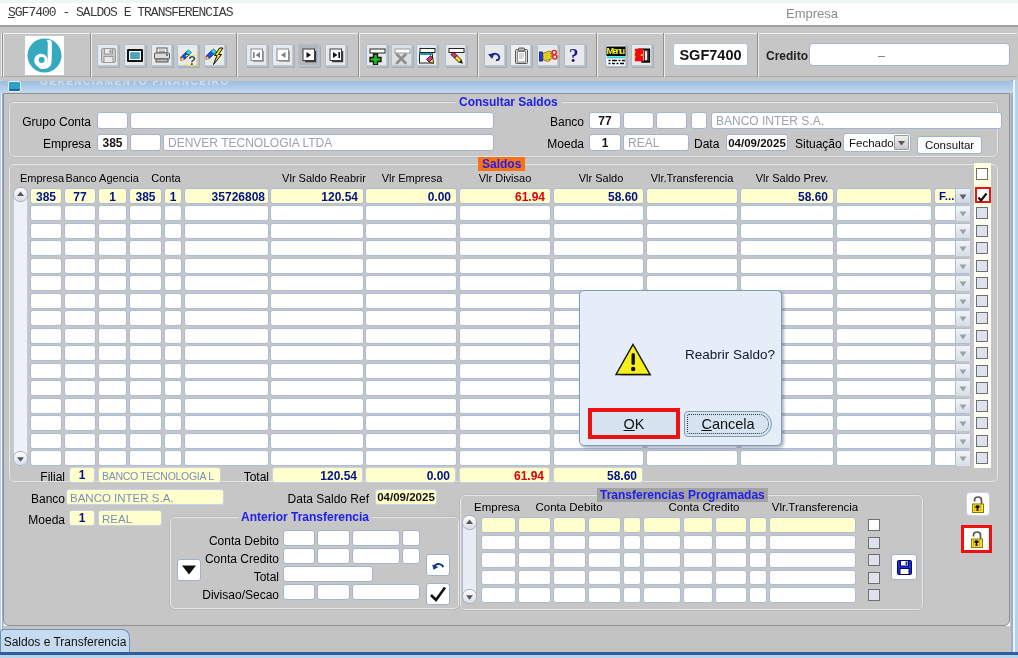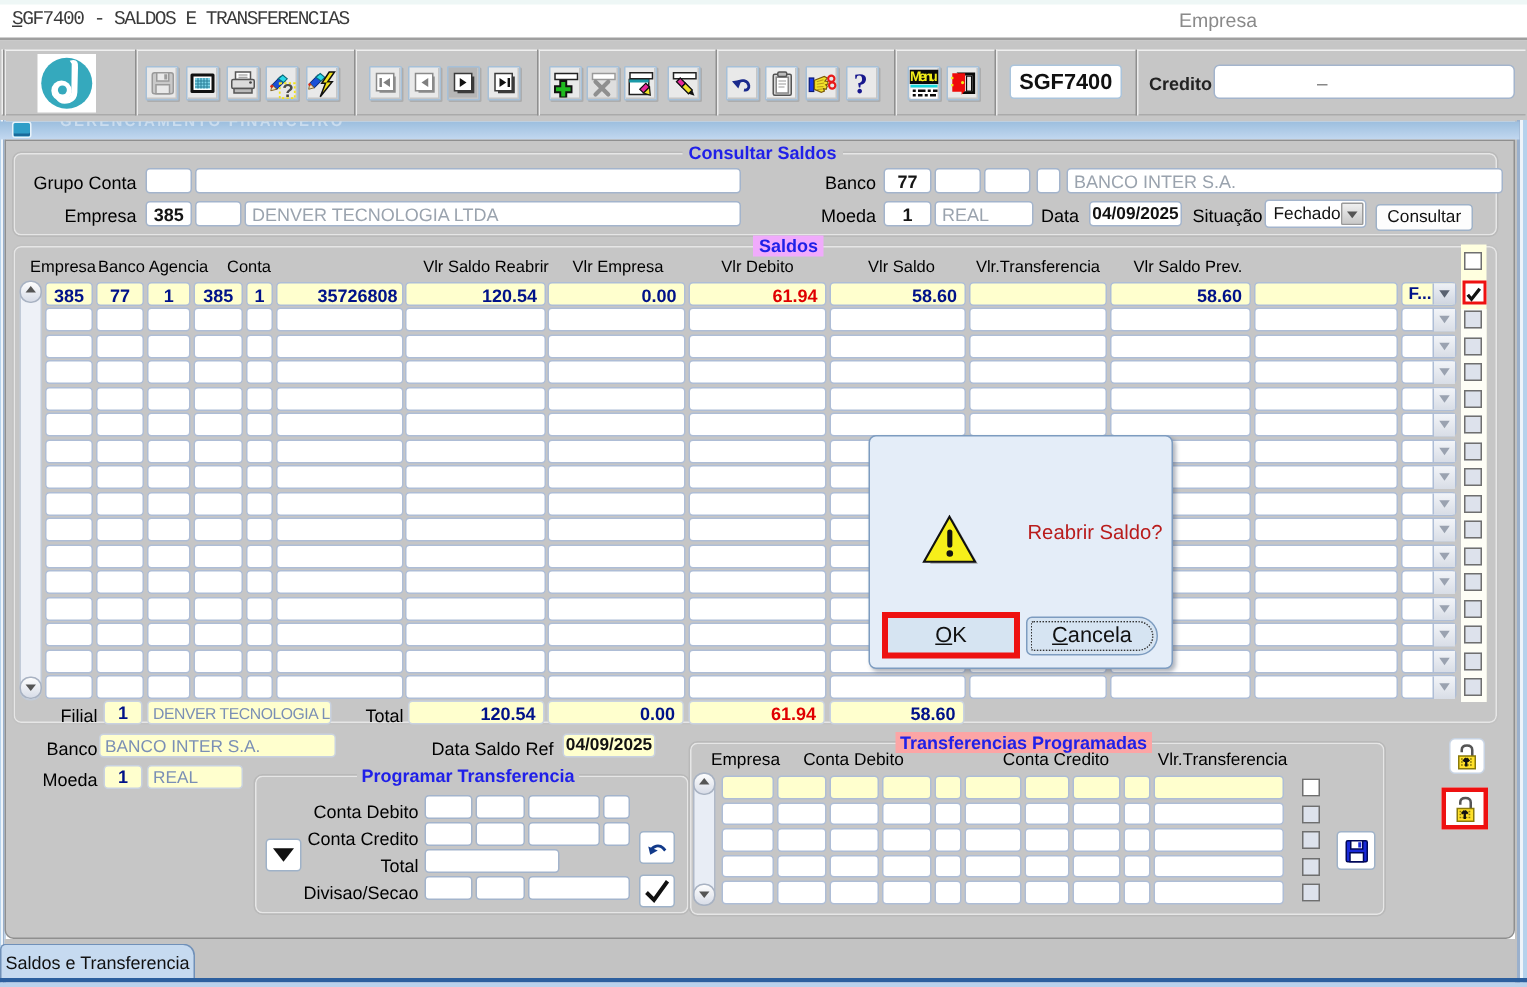--- a/index.html
+++ b/index.html
@@ -217,28 +217,28 @@
 <div class="inp ctr" style="left:589px;top:134px;width:32px;height:17px;font-size:12px;font-weight:bold;color:#151515;">1</div>
 <div class="inp" style="left:623px;top:134px;width:66px;height:17px;font-size:12px;color:#9aa3ae;padding:1px 0 0 4px;">REAL</div>
 <div class="lbl" style="left:694px;top:137px;">Data</div>
 <div class="inp ctr" style="left:726px;top:134px;width:62px;height:17px;font-size:11.5px;font-weight:bold;color:#111;">04/09/2025</div>
 <div class="lbl" style="left:795px;top:137px;">Situação</div>
 <div class="inp" style="left:843px;top:133px;width:68px;height:19px;font-size:11.5px;color:#111;padding:3px 0 0 5px;">Fechado<div style="position:absolute;right:1px;top:1px;width:15px;height:15px;background:linear-gradient(180deg,#efefef,#c9c9c9);border:1px solid #9a9a9a;border-radius:1px;"><svg width="13" height="13" viewBox="0 0 13 13">
         <path d="M3 5 L10 5 L6.5 9.5 Z" fill="#555"></path>
       </svg></div></div>
 <div class="a ctr" style="left:917px;top:136px;width:65px;height:18px;background:#fdfdfd;border:1px solid #9fb2c8;border-radius:3px;font-size:11.5px;color:#111;">Consultar</div>
 <div class="gbox" style="left:8px;top:163px;width:991px;height:320px;border-color:#c2c2c2;"></div>
-<div class="btitle" style="left:502px;top:157px;background:#f0abfc;padding:0 4px;">Saldos</div>
+<div class="btitle" style="left:478px;top:157px;background:#f97316;padding:0 4px;">Saldos</div>
 <div class="lbl" style="left:42px;top:172px;width:140px;margin-left:-70px;text-align:center;font-size:11px;">Empresa</div>
 <div class="lbl" style="left:81px;top:172px;width:140px;margin-left:-70px;text-align:center;font-size:11px;">Banco</div>
 <div class="lbl" style="left:119px;top:172px;width:140px;margin-left:-70px;text-align:center;font-size:11px;">Agencia</div>
 <div class="lbl" style="left:166px;top:172px;width:140px;margin-left:-70px;text-align:center;font-size:11px;">Conta</div>
 <div class="lbl" style="left:324px;top:172px;width:140px;margin-left:-70px;text-align:center;font-size:11px;">Vlr Saldo Reabrir</div>
 <div class="lbl" style="left:412px;top:172px;width:140px;margin-left:-70px;text-align:center;font-size:11px;">Vlr Empresa</div>
-<div class="lbl" style="left:505px;top:172px;width:140px;margin-left:-70px;text-align:center;font-size:11px;">Vlr Debito</div>
+<div class="lbl" style="left:505px;top:172px;width:140px;margin-left:-70px;text-align:center;font-size:11px;">Vlr Divisao</div>
 <div class="lbl" style="left:601px;top:172px;width:140px;margin-left:-70px;text-align:center;font-size:11px;">Vlr Saldo</div>
 <div class="lbl" style="left:692px;top:172px;width:140px;margin-left:-70px;text-align:center;font-size:11px;">Vlr.Transferencia</div>
 <div class="lbl" style="left:792px;top:172px;width:140px;margin-left:-70px;text-align:center;font-size:11px;">Vlr Saldo Prev.</div>
 <div class="a" style="left:13px;top:187px;width:15px;height:280px;background:#eef1f7;border:1px solid #c2cbd8;border-radius:7px;"></div>
 <div class="a" style="left:13px;top:187px;width:15px;height:15px;background:linear-gradient(180deg,#fdfdfd,#d8dde8);border:1px solid #a8b2c2;border-radius:7px;"><svg width="13" height="13" viewBox="0 0 15 15">
       <path d="M3.5 8 L11.5 8 L7.5 3 Z" fill="#555"></path>
     </svg></div>
 <div class="a" style="left:13px;top:451px;width:15px;height:15px;background:linear-gradient(180deg,#fdfdfd,#d8dde8);border:1px solid #a8b2c2;border-radius:7px;"><svg width="13" height="13" viewBox="0 0 15 15">
       <path d="M3.5 5 L11.5 5 L7.5 10 Z" fill="#555"></path>
     </svg></div>
@@ -569,21 +569,21 @@
 <div class="cell" style="left:740px;top:450.0px;width:94px;height:16.2px;"></div>
 <div class="cell" style="left:836px;top:450.0px;width:96px;height:16.2px;"></div>
 <div class="cell" style="left:934px;top:450.0px;width:37px;height:16.2px;">
     <div style="position:absolute;right:0px;top:0px;width:15px;height:14.7px;background:linear-gradient(180deg,#f2f4f8,#d8dde6);border-left:1px solid #aebdd6;"><svg width="14" height="13" viewBox="0 0 14 13">
         <path d="M3.5 4.5 L10.5 4.5 L7 9.5 Z" fill="#9aa2b0"></path>
       </svg></div>
   </div>
 <div class="a" style="left:976px;top:452.0px;width:12px;height:12px;background:#dde2ec;border:1.5px solid #6f6f6f;"></div>
 <div class="lbl" style="left:10px;top:470px;width:55px;text-align:right;">Filial</div>
 <div class="yel ctr nv" style="left:69px;top:467px;width:26px;height:16px;">1</div>
-<div class="yel" style="left:98px;top:467px;width:123px;height:16px;font-size:10.5px;color:#7a8fb5;padding:2px 0 0 3px;letter-spacing:-0.3px;white-space:nowrap;overflow:hidden;">DENVER TECNOLOGIA L</div>
+<div class="yel" style="left:98px;top:467px;width:123px;height:16px;font-size:10.5px;color:#7a8fb5;padding:2px 0 0 3px;letter-spacing:-0.3px;white-space:nowrap;overflow:hidden;">BANCO TECNOLOGIA L</div>
 <div class="lbl" style="left:214px;top:470px;width:55px;text-align:right;">Total</div>
 <div class="yel" style="left:272px;top:467px;width:91px;height:16px;">
     <div style="position:absolute;right:5px;top:1px;font-size:12px;font-weight:bold;color:#001289;">120.54</div>
   </div>
 <div class="yel" style="left:365px;top:467px;width:91px;height:16px;">
     <div style="position:absolute;right:5px;top:1px;font-size:12px;font-weight:bold;color:#001289;">0.00</div>
   </div>
 <div class="yel" style="left:459px;top:467px;width:91px;height:16px;">
     <div style="position:absolute;right:5px;top:1px;font-size:12px;font-weight:bold;color:#e00000;">61.94</div>
   </div>
@@ -591,21 +591,21 @@
     <div style="position:absolute;right:5px;top:1px;font-size:12px;font-weight:bold;color:#001289;">58.60</div>
   </div>
 <div class="lbl" style="left:10px;top:492px;width:55px;text-align:right;">Banco</div>
 <div class="yel" style="left:66px;top:489px;width:158px;height:16px;font-size:11.5px;color:#7a8fb5;padding:2px 0 0 3px;">BANCO INTER S.A.</div>
 <div class="lbl" style="left:279px;top:492px;width:90px;text-align:right;">Data Saldo Ref</div>
 <div class="yel ctr" style="left:375px;top:489px;width:62px;height:16px;font-size:11.5px;font-weight:bold;color:#111;">04/09/2025</div>
 <div class="lbl" style="left:10px;top:513px;width:55px;text-align:right;">Moeda</div>
 <div class="yel ctr nv" style="left:69px;top:510px;width:26px;height:16px;">1</div>
 <div class="yel" style="left:98px;top:510px;width:64px;height:16px;font-size:11.5px;color:#7a8fb5;padding:2px 0 0 3px;">REAL</div>
 <div class="gbox" style="left:169px;top:516px;width:291px;height:94px;"></div>
-<div class="btitle" style="left:238px;top:510px;background:#c6c6c6;padding:0 3px;">Programar Transferencia</div>
+<div class="btitle" style="left:238px;top:510px;background:#c6c6c6;padding:0 3px;">Anterior Transferencia</div>
 <div class="lbl" style="left:179px;top:534px;width:100px;text-align:right;">Conta Debito</div>
 <div class="lbl" style="left:179px;top:552px;width:100px;text-align:right;">Conta Credito</div>
 <div class="lbl" style="left:179px;top:570px;width:100px;text-align:right;">Total</div>
 <div class="lbl" style="left:179px;top:588px;width:100px;text-align:right;">Divisao/Secao</div>
 <div class="inp" style="left:283px;top:530px;width:32px;height:16px;"></div>
 <div class="inp" style="left:317px;top:530px;width:33px;height:16px;"></div>
 <div class="inp" style="left:352px;top:530px;width:48px;height:16px;"></div>
 <div class="inp" style="left:402px;top:530px;width:18px;height:16px;"></div>
 <div class="inp" style="left:283px;top:548px;width:32px;height:16px;"></div>
 <div class="inp" style="left:317px;top:548px;width:33px;height:16px;"></div>
@@ -625,21 +625,21 @@
       <path d="M4.2 8.5 C5.5 5.2 10 4.2 12.8 6.8 L14.4 8.6" fill="none" stroke="#123a8a" stroke-width="2.1"></path>
       <path d="M2.2 5.8 L3.6 11.6 L9.0 8.6 Z" fill="#123a8a"></path>
     </svg>
   </div>
 <div class="a ctr" style="left:426px;top:583px;width:24px;height:22px;background:#fff;border:1px solid #9fb2c8;border-radius:3px;">
     <svg width="18" height="16" viewBox="0 0 18 16">
       <path d="M2 9 L7 14 L16 1.5" stroke="#111" stroke-width="2.6" fill="none"></path>
     </svg>
   </div>
 <div class="gbox" style="left:459px;top:494px;width:465px;height:117px;"></div>
-<div class="btitle" style="left:597px;top:488px;background:#fca5a5;padding:0 3px;">Transferencias Programadas</div>
+<div class="btitle" style="left:597px;top:488px;background:#a3a3a3;padding:0 3px;">Transferencias Programadas</div>
 <div class="lbl" style="left:497px;top:501px;width:140px;margin-left:-70px;text-align:center;font-size:11.5px;">Empresa</div>
 <div class="lbl" style="left:569px;top:501px;width:140px;margin-left:-70px;text-align:center;font-size:11.5px;">Conta Debito</div>
 <div class="lbl" style="left:704px;top:501px;width:140px;margin-left:-70px;text-align:center;font-size:11.5px;">Conta Credito</div>
 <div class="lbl" style="left:815px;top:501px;width:140px;margin-left:-70px;text-align:center;font-size:11.5px;">Vlr.Transferencia</div>
 <div class="a" style="left:462px;top:515px;width:15px;height:89px;background:#e8edf5;border:1px solid #b0b9c8;border-radius:7px;"></div>
 <div class="a" style="left:462px;top:515px;width:15px;height:15px;background:linear-gradient(180deg,#fdfdfd,#d8dde8);border:1px solid #a8b2c2;border-radius:7px;"><svg width="13" height="13" viewBox="0 0 15 15">
       <path d="M3.5 8 L11.5 8 L7.5 3 Z" fill="#555"></path>
     </svg></div>
 <div class="a" style="left:462px;top:589px;width:15px;height:15px;background:linear-gradient(180deg,#fdfdfd,#d8dde8);border:1px solid #a8b2c2;border-radius:7px;"><svg width="13" height="13" viewBox="0 0 15 15">
       <path d="M3.5 5 L11.5 5 L7.5 10 Z" fill="#555"></path>
@@ -727,19 +727,19 @@
 <div class="a ctr" style="left:0px;top:629px;width:130px;height:25px;background:#c6daf0;border:1px solid #7090b8;border-bottom:none;border-radius:4px 8px 0 0;font-size:12px;color:#111;">Saldos e Transferencia</div>
 <div class="a" style="left:0;top:652px;width:1018px;height:3px;background:#2c5f9e;"></div>
 <div class="a" style="left:0;top:655px;width:1018px;height:3px;background:#b9d2ec;"></div>
 <div class="a" style="left:579px;top:290px;width:203px;height:156px;background:#e4edf8;border:1px solid #7d9cc0;border-radius:5px;box-shadow:2px 2px 3px rgba(80,90,110,0.45);">
     <div style="position:absolute;left:34px;top:52px;"><svg width="40" height="36" viewBox="0 0 40 36">
         <path d="M21 3 L38 33 L6 33 Z" fill="#888" opacity="0.5"></path>
         <path d="M19 1.5 L36 31.5 L2 31.5 Z" fill="#f6ef1a" stroke="#111" stroke-width="1.4"></path>
         <rect x="17.5" y="10" width="3.4" height="12" rx="1.7" fill="#111"></rect>
         <circle cx="19.2" cy="26" r="2.2" fill="#111"></circle>
       </svg></div>
-    <div style="position:absolute;left:105px;top:56px;font-size:13.5px;color:#b91c1c;">Reabrir Saldo?</div>
+    <div style="position:absolute;left:105px;top:56px;font-size:13.5px;color:#0f172a;">Reabrir Saldo?</div>
     <div style="position:absolute;left:8px;top:117px;width:92px;height:31px;border:4px solid #ee1111;background:#d6e4f2;">
       <div style="position:absolute;left:0;top:0;width:100%;height:100%;display:flex;align-items:center;justify-content:center;font-size:14.5px;color:#111;"><span style="text-decoration:underline;">O</span>K</div>
     </div>
     <div style="position:absolute;left:104px;top:120px;width:88px;height:26px;background:#d6e4f2;border:1.4px solid #7d9cc0;border-radius:4px 13px 13px 4px;">
       <div style="position:absolute;left:2px;top:2px;right:2px;bottom:2px;border:1px dotted #333;border-radius:2px 10px 10px 2px;display:flex;align-items:center;justify-content:center;font-size:14.5px;color:#111;"><span style="text-decoration:underline;">C</span>ancela</div>
     </div>
   </div>
 </body></html>

